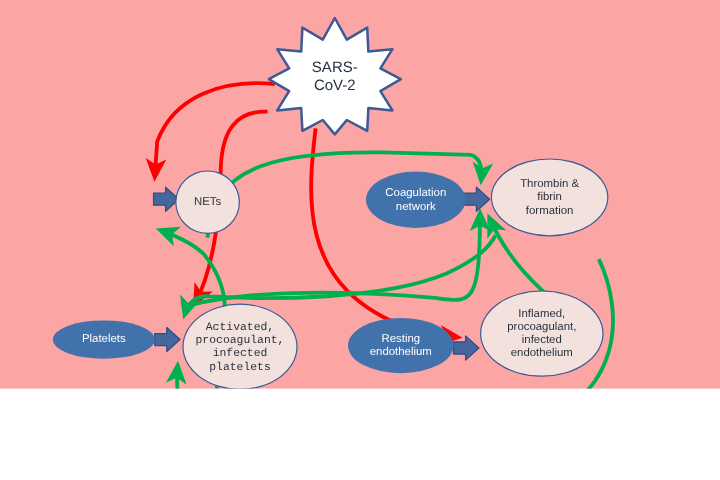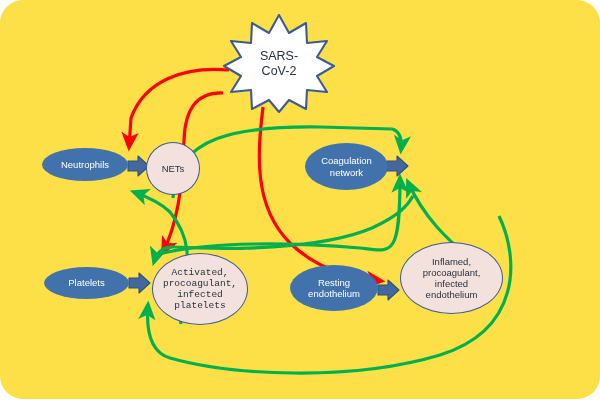--- a/index.html
+++ b/index.html
@@ -3,25 +3,24 @@
 <meta charset="utf-8">
 <style>
   html, body {
     margin: 0;
     padding: 0;
     background: #ffffff;
   }
   #canvas {
     position: relative;
     width: 600px;
-    height: 399px;
-    background: #fde047;
+    height: 324px;
+    background: #fca5a5;
     overflow: hidden;
     font-family: "Liberation Sans", sans-serif;
-    border-radius: 23px;
   }
   #edge-layer {
     position: absolute;
     left: 0;
     top: 0;
     width: 600px;
     height: 400px;
   }
   .node {
     position: absolute;
@@ -118,33 +117,35 @@
   </svg>
 
   <div class="virus" style="left:223px; top:12px; width:112px; height:103px; font-size:12.5px;">
     <svg width="112" height="103" viewBox="0 0 112 103">
       <polygon points="56,3 66,21 83,11 84,31 104,29 94,45 111,54 94,64 104,80 84,78 83,97 66,88 56,100 46,88 29,97 28,78 8,80 18,64 1,54 18,45 8,29 28,31 29,11 46,21" fill="#FFFFFF" stroke="#3D5A96" stroke-width="2.1" stroke-linejoin="round"></polygon>
     </svg>
     <span class="virus-text">SARS-
 CoV-2</span>
   </div>
 
-  <div class="node node-blue" style="left:42px; top:148px; width:86px; height:33px; font-size:9.5px;">
-    <span class="node-label">Neutrophils</span>
-  </div>
 
   <div class="node node-blue" style="left:305px; top:143px; width:83px; height:47px; font-size:9.5px;">
     <span class="node-label">Coagulation
 network</span>
   </div>
 
   <div class="node node-pink" style="left:146px; top:142px; width:54px; height:53px; font-size:9.5px;">
     <span class="node-label">NETs</span>
   </div>
 
+  <div class="node node-pink" style="left:409px; top:132px; width:98px; height:65px; font-size:9.5px;">
+    <span class="node-label">Thrombin &amp;
+fibrin
+formation</span>
+  </div>
 
   <div class="node node-blue" style="left:44px; top:267px; width:85px; height:32px; font-size:9.5px;">
     <span class="node-label">Platelets</span>
   </div>
 
   <div class="node node-pink" style="left:152px; top:253px; width:96px; height:72px; font-size:9.5px;font-family:Liberation Mono, monospace;">
     <span class="node-label">Activated,
 procoagulant,
 infected
 platelets</span>

